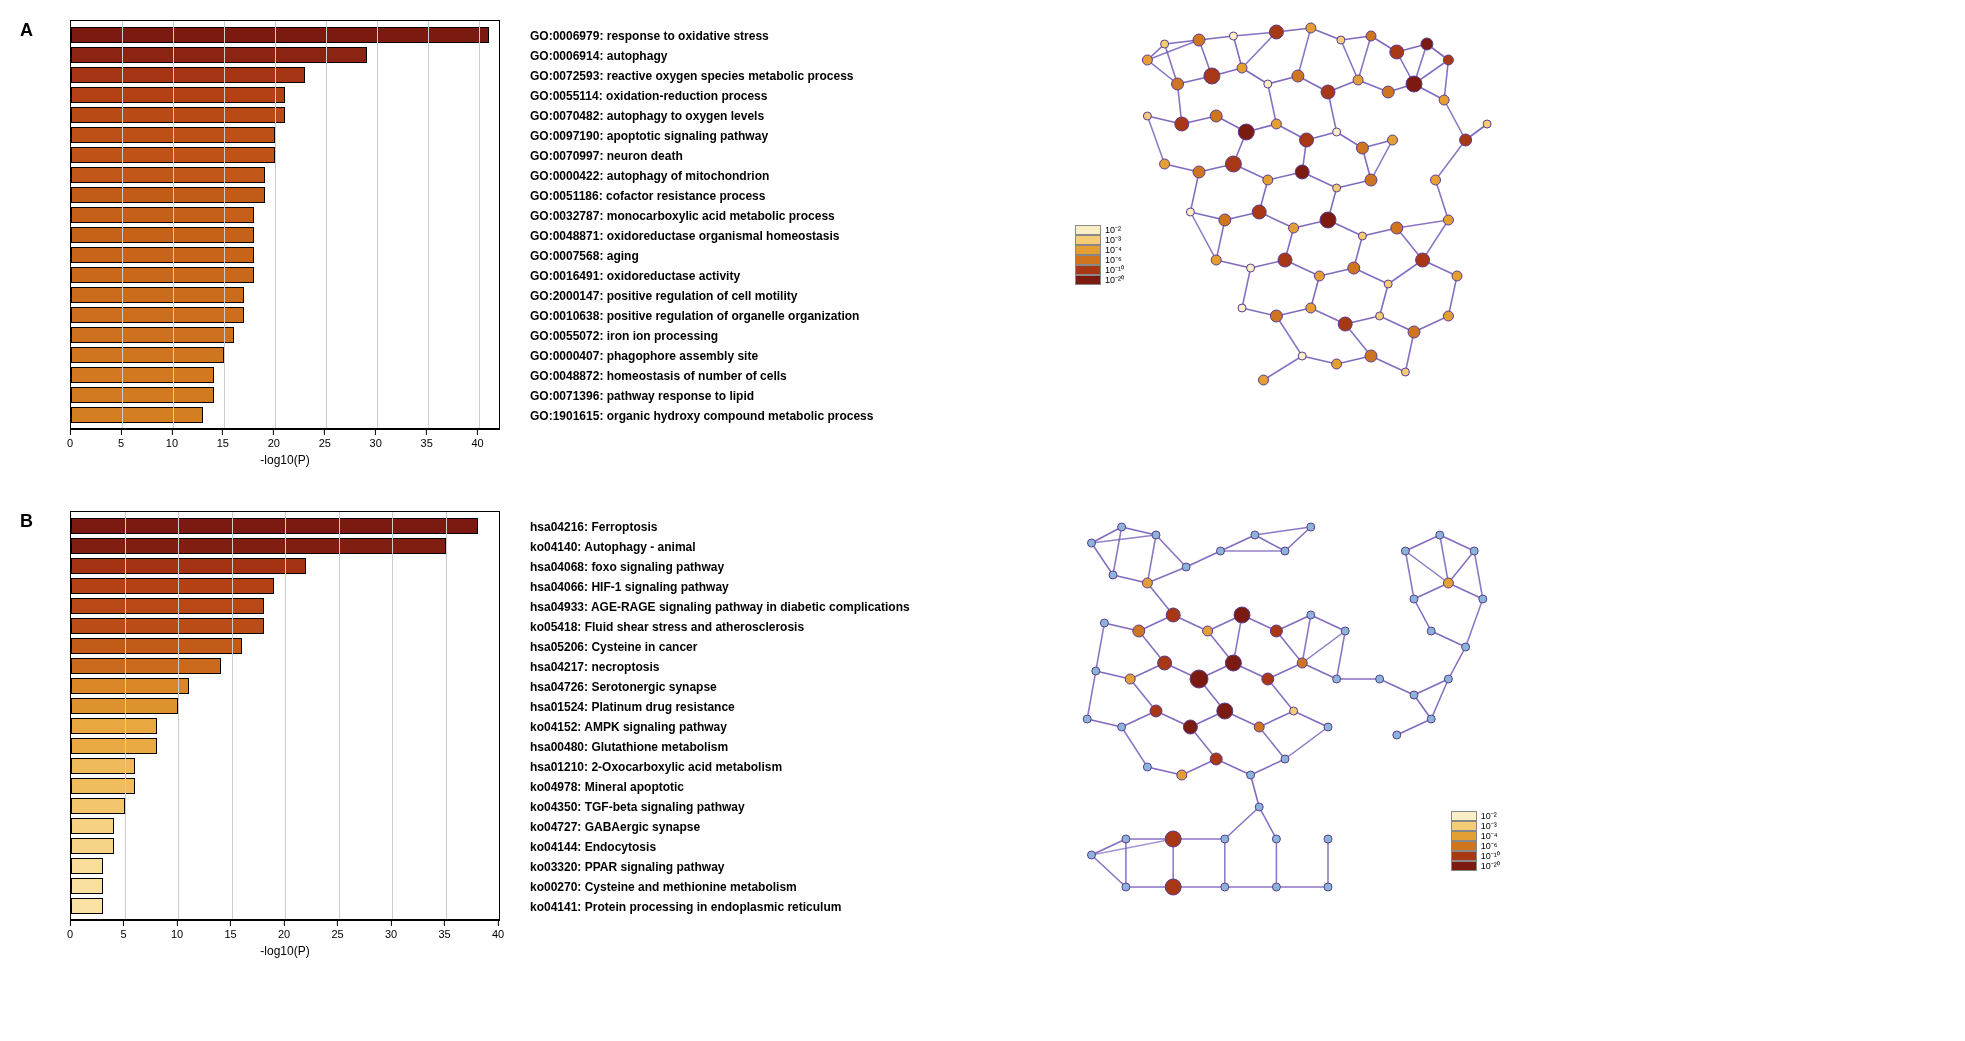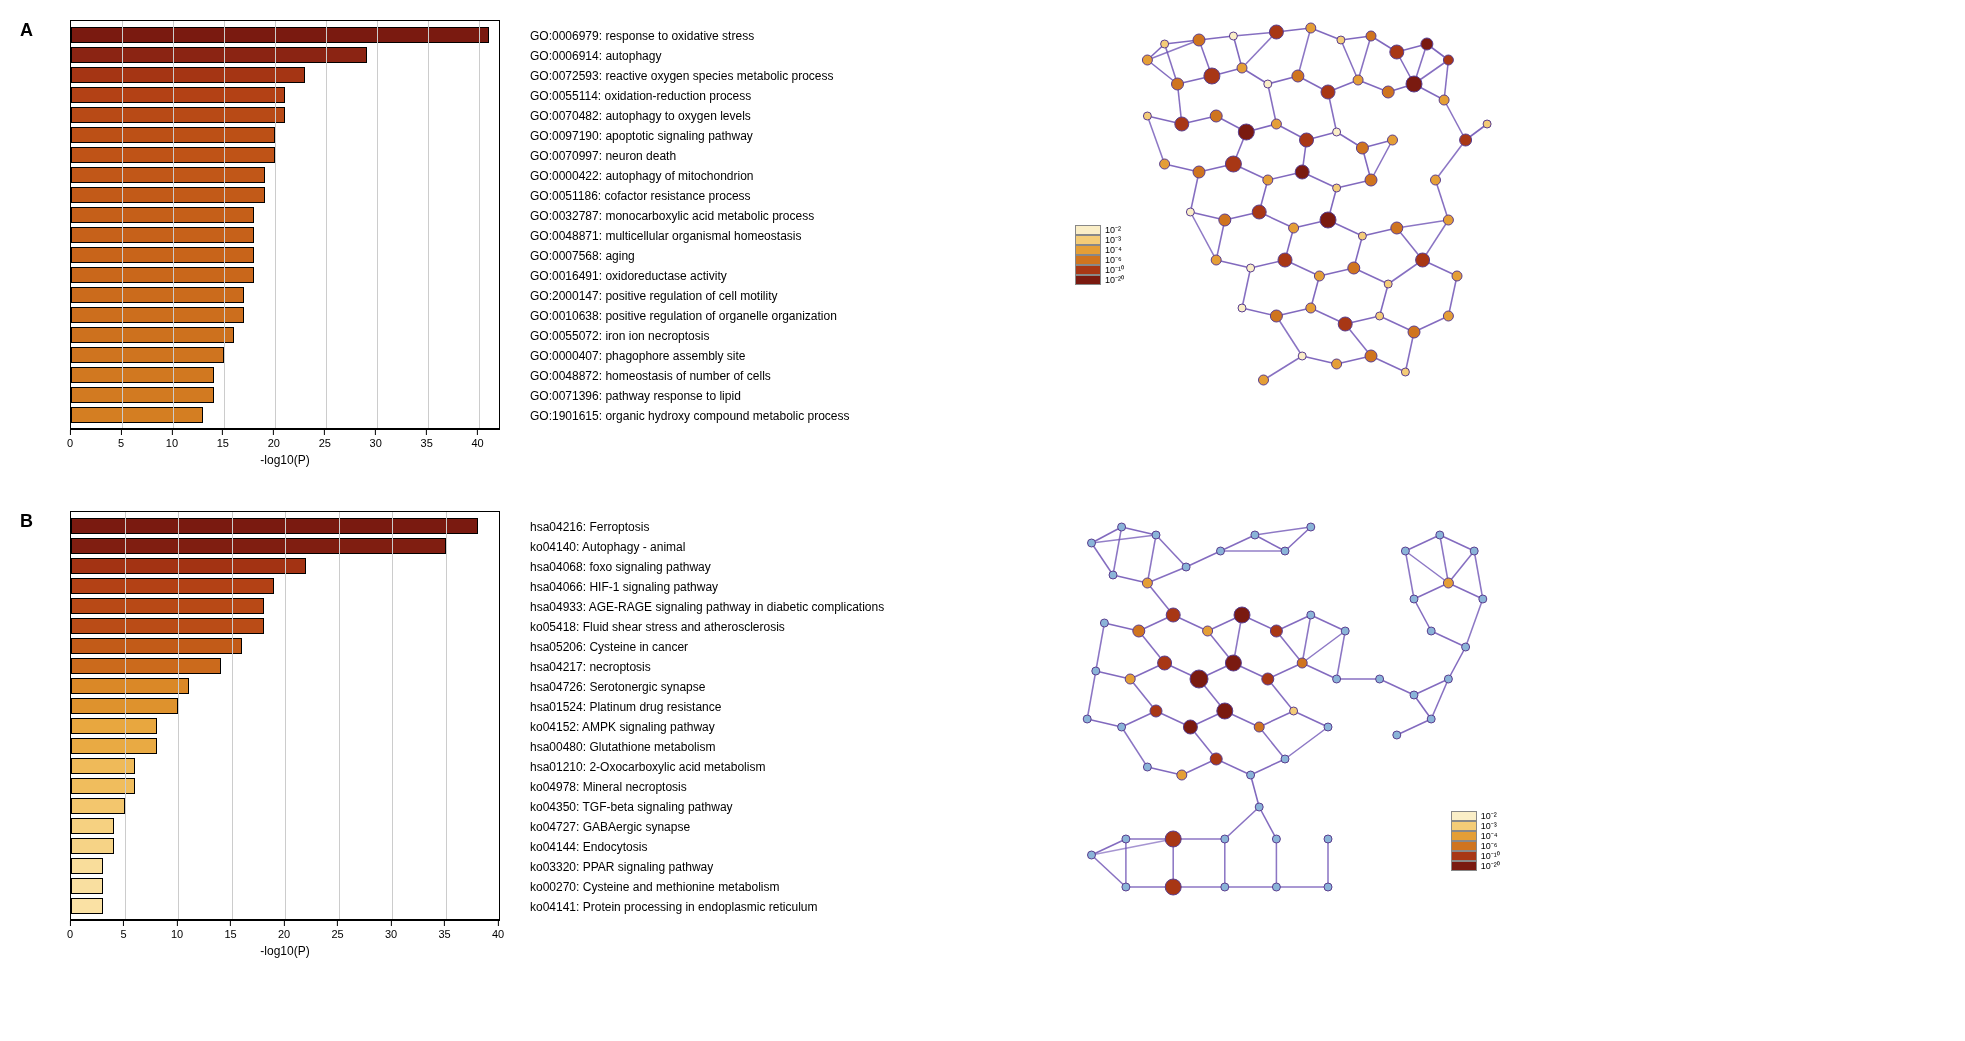--- a/index.html
+++ b/index.html
@@ -94,20 +94,21 @@
   .term-labels {
     display: flex;
     flex-direction: column;
     padding-top: 6px;
     font-size: 12px;
     line-height: 20px;
     white-space: nowrap;
   }
   .term-row {
     height: 20px;
+    font-weight: bold;
   }
   .network-cell {
     flex: 1;
     display: flex;
     justify-content: flex-end;
     align-items: flex-start;
   }
   .network-box {
     position: relative;
     width: 430px;
@@ -269,26 +270,26 @@
         <div class="term-row">GO:0006979: response to oxidative stress</div>
         <div class="term-row">GO:0006914: autophagy</div>
         <div class="term-row">GO:0072593: reactive oxygen species metabolic process</div>
         <div class="term-row">GO:0055114: oxidation-reduction process</div>
         <div class="term-row">GO:0070482: autophagy to oxygen levels</div>
         <div class="term-row">GO:0097190: apoptotic signaling pathway</div>
         <div class="term-row">GO:0070997: neuron death</div>
         <div class="term-row">GO:0000422: autophagy of mitochondrion</div>
         <div class="term-row">GO:0051186: cofactor resistance process</div>
         <div class="term-row">GO:0032787: monocarboxylic acid metabolic process</div>
-        <div class="term-row">GO:0048871: multicellular organismal homeostasis</div>
+        <div class="term-row">GO:0048871: oxidoreductase organismal homeostasis</div>
         <div class="term-row">GO:0007568: aging</div>
         <div class="term-row">GO:0016491: oxidoreductase activity</div>
         <div class="term-row">GO:2000147: positive regulation of cell motility</div>
         <div class="term-row">GO:0010638: positive regulation of organelle organization</div>
-        <div class="term-row">GO:0055072: iron ion necroptosis</div>
+        <div class="term-row">GO:0055072: iron ion processing</div>
         <div class="term-row">GO:0000407: phagophore assembly site</div>
         <div class="term-row">GO:0048872: homeostasis of number of cells</div>
         <div class="term-row">GO:0071396: pathway response to lipid</div>
         <div class="term-row">GO:1901615: organic hydroxy compound metabolic process</div>
       </div>
 
     <div class="network-cell">
       <div class="network-box">
         <svg id="net-A" width="430" height="400">
             <line x1="77.39999999999999" y1="40" x2="94.6" y2="24" stroke="#6b4fb3" stroke-width="1.59" stroke-opacity="0.87"></line>
@@ -605,21 +606,21 @@
         <div class="term-row">hsa04066: HIF-1 signaling pathway</div>
         <div class="term-row">hsa04933: AGE-RAGE signaling pathway in diabetic complications</div>
         <div class="term-row">ko05418: Fluid shear stress and atherosclerosis</div>
         <div class="term-row">hsa05206: Cysteine in cancer</div>
         <div class="term-row">hsa04217: necroptosis</div>
         <div class="term-row">hsa04726: Serotonergic synapse</div>
         <div class="term-row">hsa01524: Platinum drug resistance</div>
         <div class="term-row">ko04152: AMPK signaling pathway</div>
         <div class="term-row">hsa00480: Glutathione metabolism</div>
         <div class="term-row">hsa01210: 2-Oxocarboxylic acid metabolism</div>
-        <div class="term-row">ko04978: Mineral necroptosis</div>
+        <div class="term-row">ko04978: Mineral apoptotic</div>
         <div class="term-row">ko04350: TGF-beta signaling pathway</div>
         <div class="term-row">ko04727: GABAergic synapse</div>
         <div class="term-row">ko04144: Endocytosis</div>
         <div class="term-row">ko03320: PPAR signaling pathway</div>
         <div class="term-row">ko00270: Cysteine and methionine metabolism</div>
         <div class="term-row">ko04141: Protein processing in endoplasmic reticulum</div>
       </div>
 
     <div class="network-cell">
       <div class="network-box">

